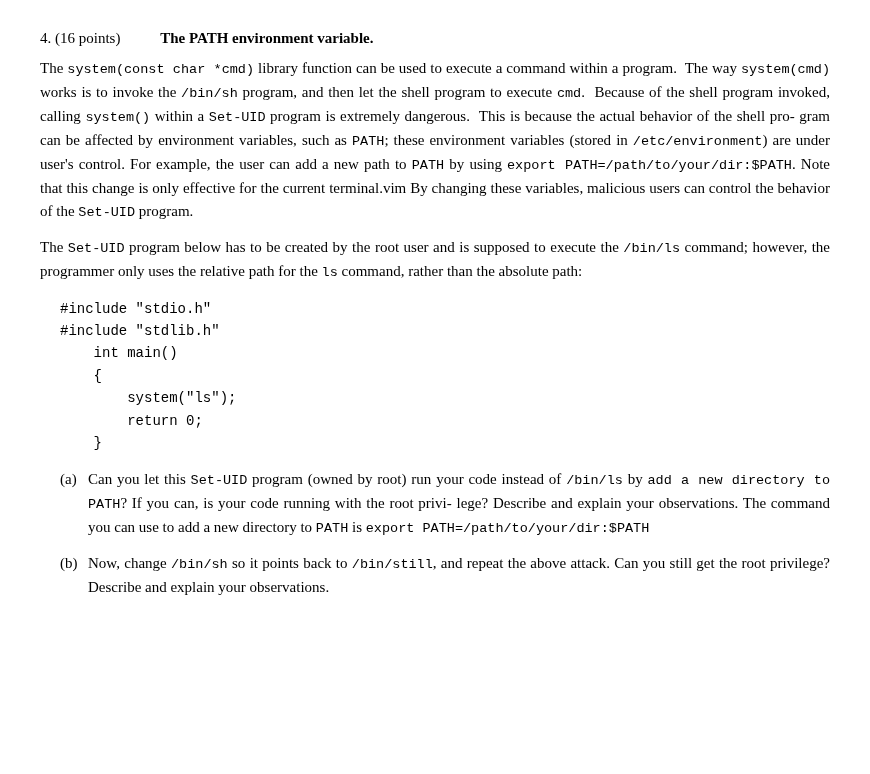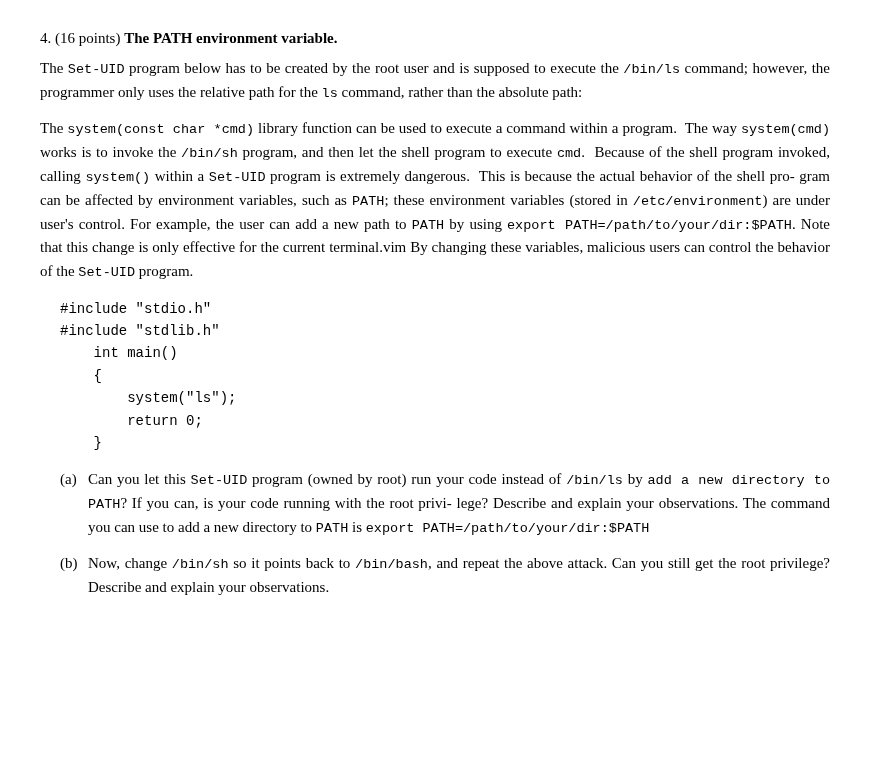--- a/index.html
+++ b/index.html
@@ -25,20 +25,21 @@
     .question-header {
       margin-bottom: 10px;
     }
 
     .question-number {
       font-size: 15px;
     }
 
     .question-title {
       font-weight: bold;
+      margin-left: 36px;
     }
 
     .paragraph {
       text-align: justify;
       line-height: 1.55;
       margin-bottom: 12px;
       font-size: 15px;
     }
 
     .code-block {
@@ -79,35 +80,35 @@
 </head>
 <body>
 
 <div class="question-container">
 
   <div class="question-header">
     <span class="question-number">4. </span><span>(16 points) </span><strong class="question-title">The PATH environment variable.</strong>
   </div>
 
   <p class="paragraph">
-    The <code>Set-UID</code> program below has to be created by the root user and is supposed to execute the
-    <code>/bin/ls</code> command; however, the programmer only uses the relative path for the <code>ls</code> command,
-    rather than the absolute path:
-  </p>
-
-  <p class="paragraph">
     The <code>system(const char *cmd)</code> library function can be used to execute a command within
     a program.&nbsp; The way <code>system(cmd)</code> works is to invoke the <code>/bin/sh</code> program, and then let the
     shell program to execute <code>cmd</code>.&nbsp; Because of the shell program invoked, calling <code>system()</code> within
     a <code>Set-UID</code> program is extremely dangerous.&nbsp; This is because the actual behavior of the shell pro-
     gram can be affected by environment variables, such as <code>PATH</code>; these environment variables (stored in
     <code>/etc/environment</code>) are under user's control. For example, the user can add a new path to <code>PATH</code>
     by using <code>export PATH=/path/to/your/dir:$PATH</code>. Note that this change is only effective
     for the current terminal.vim By changing these variables, malicious users can control the behavior of
     the <code>Set-UID</code> program.
+  </p>
+
+  <p class="paragraph">
+    The <code>Set-UID</code> program below has to be created by the root user and is supposed to execute the
+    <code>/bin/ls</code> command; however, the programmer only uses the relative path for the <code>ls</code> command,
+    rather than the absolute path:
   </p>
 
   <div class="code-block">#include "stdio.h"
 #include "stdlib.h"
     int main()
     {
         system("ls");
         return 0;
     }</div>
 
@@ -119,20 +120,20 @@
         Can you let this <code>Set-UID</code> program (owned by root) run your code instead of <code>/bin/ls</code> by
         <code>add a new directory to PATH</code>? If you can, is your code running with the root privi-
         lege? Describe and explain your observations. The command you can use to add a new directory
         to <code>PATH</code> is <code>export PATH=/path/to/your/dir:$PATH</code>
       </span>
     </div>
 
     <div class="sub-question">
       <span class="sub-question-label">(b)</span>
       <span class="sub-question-text">
-        Now, change <code>/bin/sh</code> so it points back to <code>/bin/bash</code>, and repeat the above attack. Can you
+        Now, change <code>/bin/sh</code> so it points back to <code>/bin/still</code>, and repeat the above attack. Can you
         still get the root privilege? Describe and explain your observations.
       </span>
     </div>
 
   </div>
 
 </div>
 
 </body></html>

